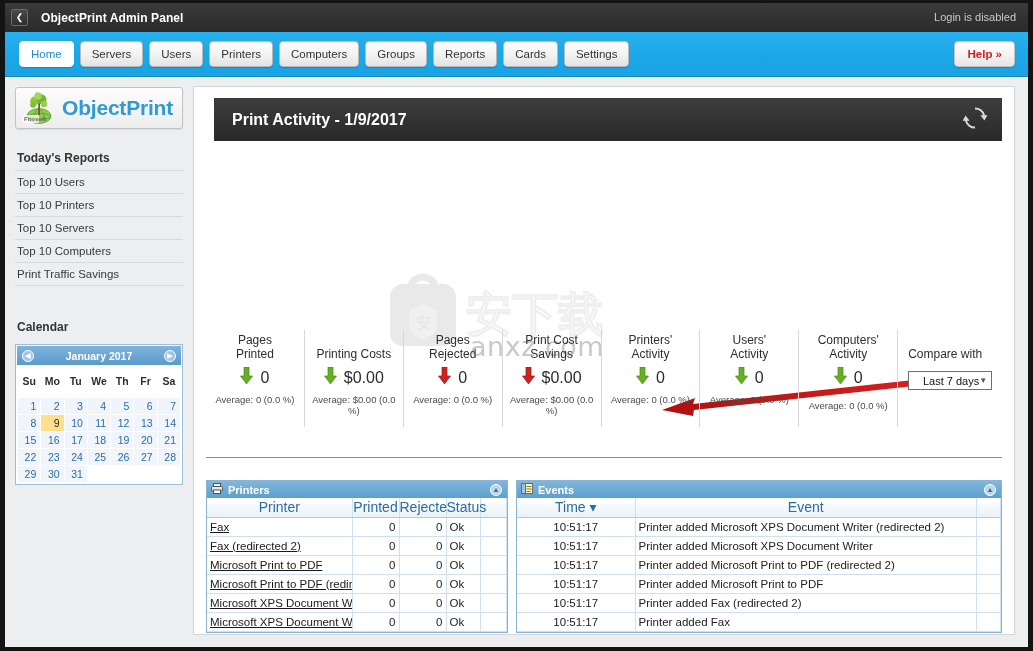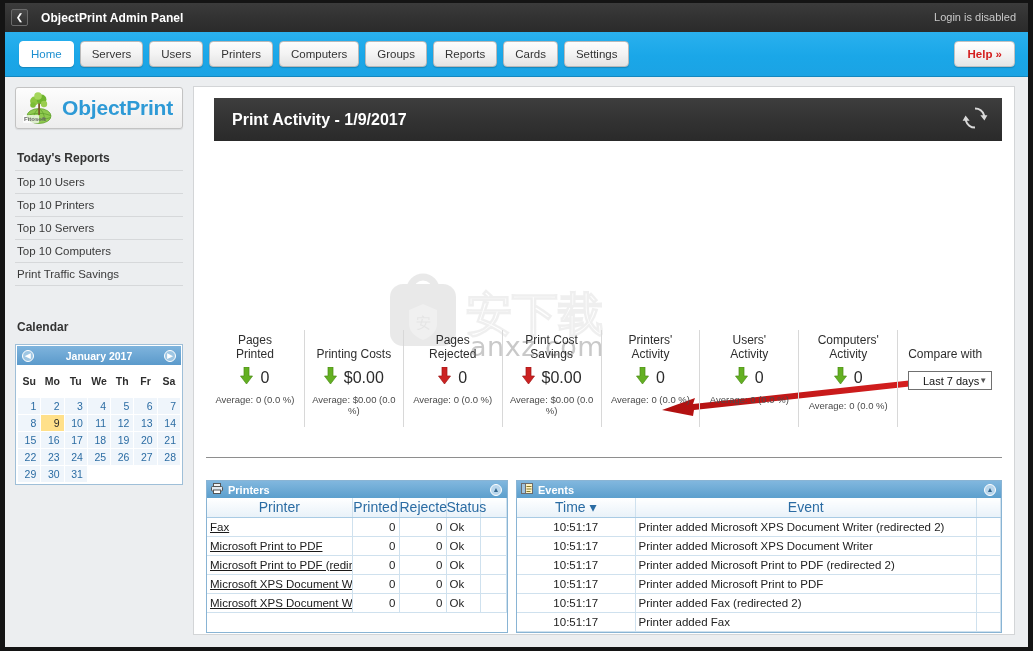--- a/index.html
+++ b/index.html
@@ -640,20 +640,27 @@
                 </thead>
               <tbody id="pr-body">
                   <tr>
                     <td><span class="lnk">Fax</span></td>
                     <td class="num">0</td>
                     <td class="num">0</td>
                     <td>Ok</td>
                     <td></td>
                   </tr>
                   <tr>
+                    <td><span class="lnk">Fax (redirected 2)</span></td>
+                    <td class="num">0</td>
+                    <td class="num">0</td>
+                    <td>Ok</td>
+                    <td></td>
+                  </tr>
+                  <tr>
                     <td><span class="lnk">Microsoft Print to PDF</span></td>
                     <td class="num">0</td>
                     <td class="num">0</td>
                     <td>Ok</td>
                     <td></td>
                   </tr>
                   <tr>
                     <td><span class="lnk">Microsoft Print to PDF (redirec</span></td>
                     <td class="num">0</td>
                     <td class="num">0</td>

